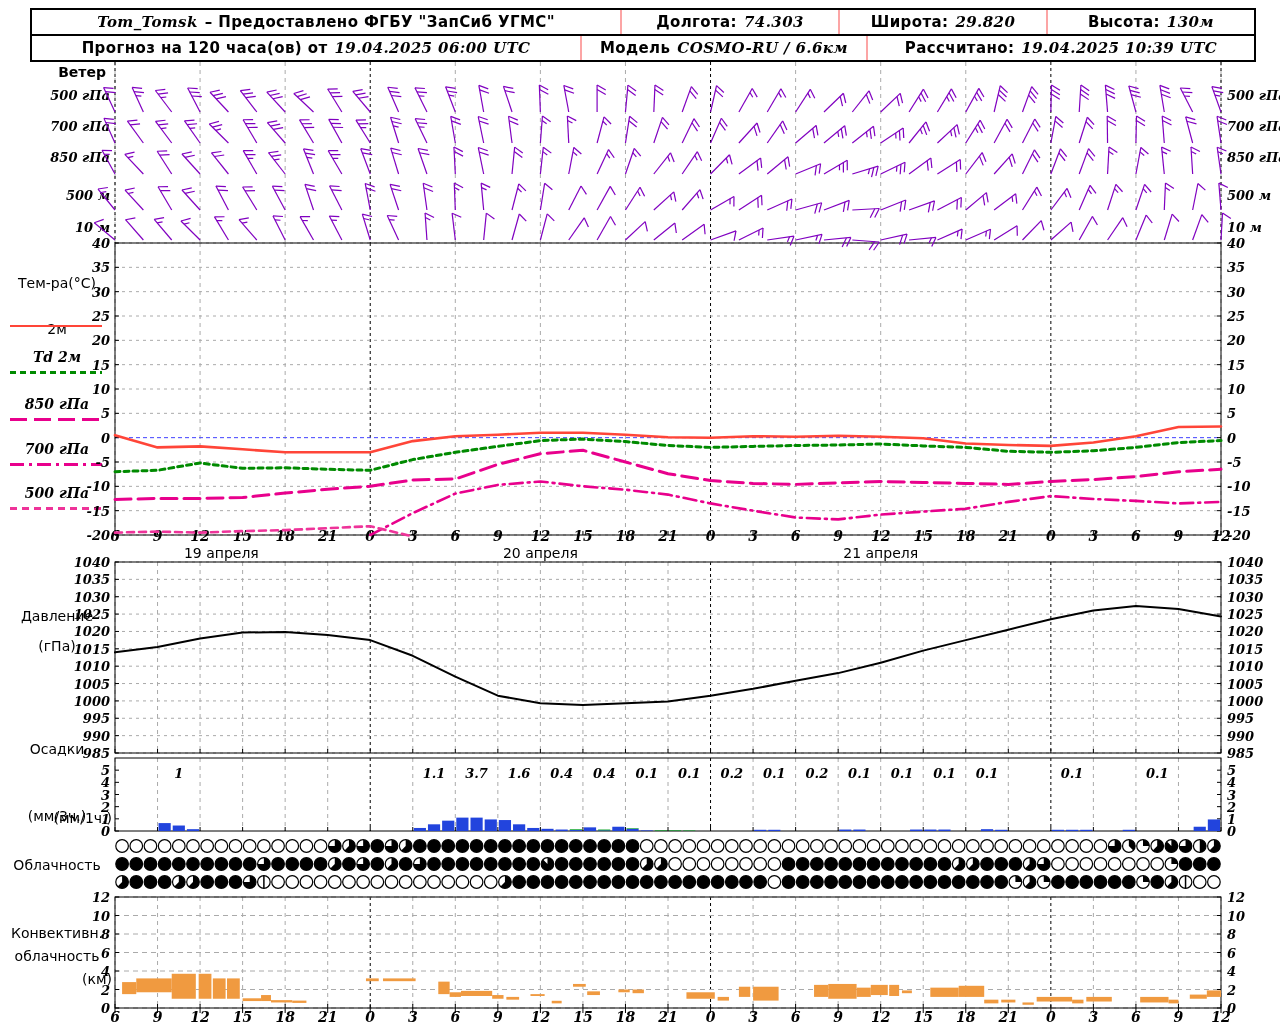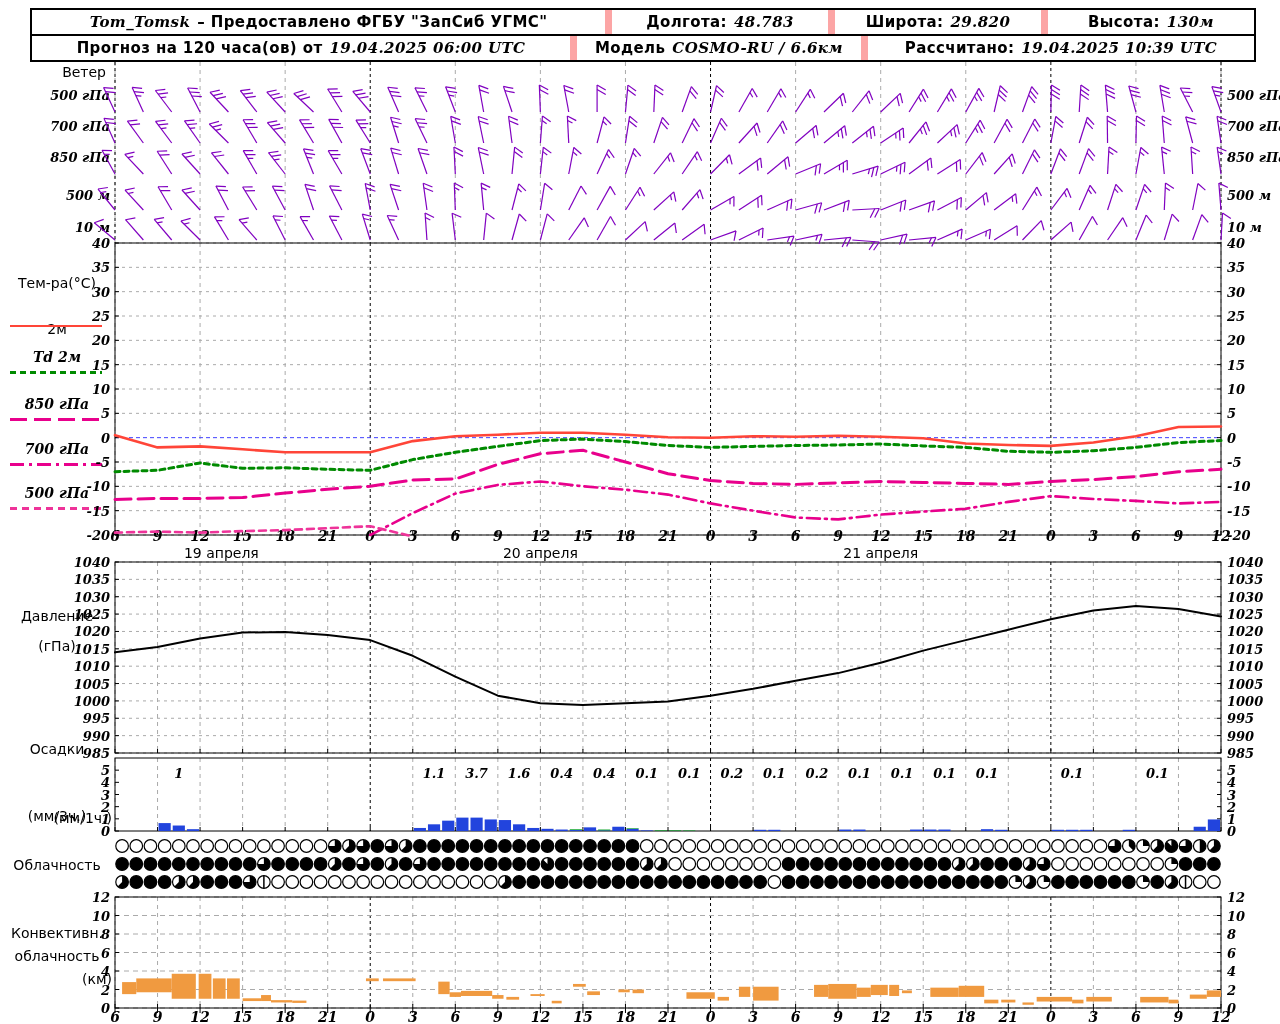--- a/index.html
+++ b/index.html
@@ -4,21 +4,21 @@
 <style>
   html,body { margin:0; padding:0; background:#fff; width:1280px; height:1024px;
               font-family:"DejaVu Sans", sans-serif; color:#000; overflow:hidden; }
   #stage { position:relative; width:1280px; height:1024px; }
   svg { position:absolute; left:0; top:0; }
   
   .hdr { position:absolute; left:30px; top:8px; width:1222px; border:2px solid #000; background:#fff; }
   .hdr-row { display:flex; align-items:center; height:24px; font-size:15px; font-weight:bold; letter-spacing:.4px; }
   .hdr-row + .hdr-row { border-top:2px solid #000;align-items:center; }
   .hseg { padding:0 10px; white-space:nowrap; display:flex; gap:7px; align-items:center; justify-content:center; }
-  .hseg + .hseg { border-left:7px solid #fca5a5; height:100%; }
+  .hseg + .hseg { border-left:2px solid #fca5a5; height:100%; }
   .v { font-family:"DejaVu Serif", serif; font-style:italic; font-weight:bold; }
   .grow { flex:1 1 auto; }
   
   .plabel { position:absolute; font-size:14px; text-align:center; width:110px; left:2px; }
   .leg-line { position:absolute; left:10px; width:92px; height:3px; }
   .leg-solid { background:#FF4538; height:2px; }
   .leg-dot   { background:repeating-linear-gradient(90deg,#008A00 0 6px,transparent 6px 10px); }
   .leg-850   { background:repeating-linear-gradient(90deg,#E8008C 0 17px,transparent 17px 24px); }
   .leg-700   { background:repeating-linear-gradient(90deg,#E8008C 0 14px,transparent 14px 19px,#E8008C 19px 22px,transparent 22px 27px); }
   .leg-500   { background:repeating-linear-gradient(90deg,#EE3399 0 7px,transparent 7px 12px); }
@@ -35,21 +35,21 @@
 <div id="stage">
 
 <div class="hdr">
   <div class="hdr-row">
     <div class="hseg grow">
       <span class="v">Tom_Tomsk</span>
       <span>– Предоставлено ФГБУ "ЗапСиб УГМС"</span>
     </div>
     <div class="hseg" style="width:196px">
       <span>Долгота:</span>
-      <span class="v">48.783</span>
+      <span class="v">74.303</span>
     </div>
     <div class="hseg" style="width:186px">
       <span>Широта:</span>
       <span class="v">29.820</span>
     </div>
     <div class="hseg" style="width:186px">
       <span>Высота:</span>
       <span class="v">130м</span>
     </div>
   </div>
@@ -62,21 +62,21 @@
       <span>Модель</span>
       <span class="v">COSMO-RU / 6.6км</span>
     </div>
     <div class="hseg" style="width:366px">
       <span>Рассчитано:</span>
       <span class="v">19.04.2025 10:39 UTC</span>
     </div>
   </div>
 </div>
 
-<div class="plabel" style="top:64px; text-align:right; width:104px;">Ветер</div>
+<div class="plabel" style="top:64px; text-align:right; width:104px;font-weight:bold;">Ветер</div>
 
 <div class="plabel" style="top:275px;">Тем-ра(°C)</div>
 <div class="plabel" style="top:321px;">2м</div>
 <div class="leg-line leg-solid" style="top:325px;"></div>
 <div class="plabel it" style="top:349px;">Td 2м</div>
 <div class="leg-line leg-dot" style="top:371px;"></div>
 <div class="plabel it" style="top:396px;">850 гПа</div>
 <div class="leg-line leg-850" style="top:418px;"></div>
 <div class="plabel it" style="top:441px;">700 гПа</div>
 <div class="leg-line leg-700" style="top:463px;"></div>

